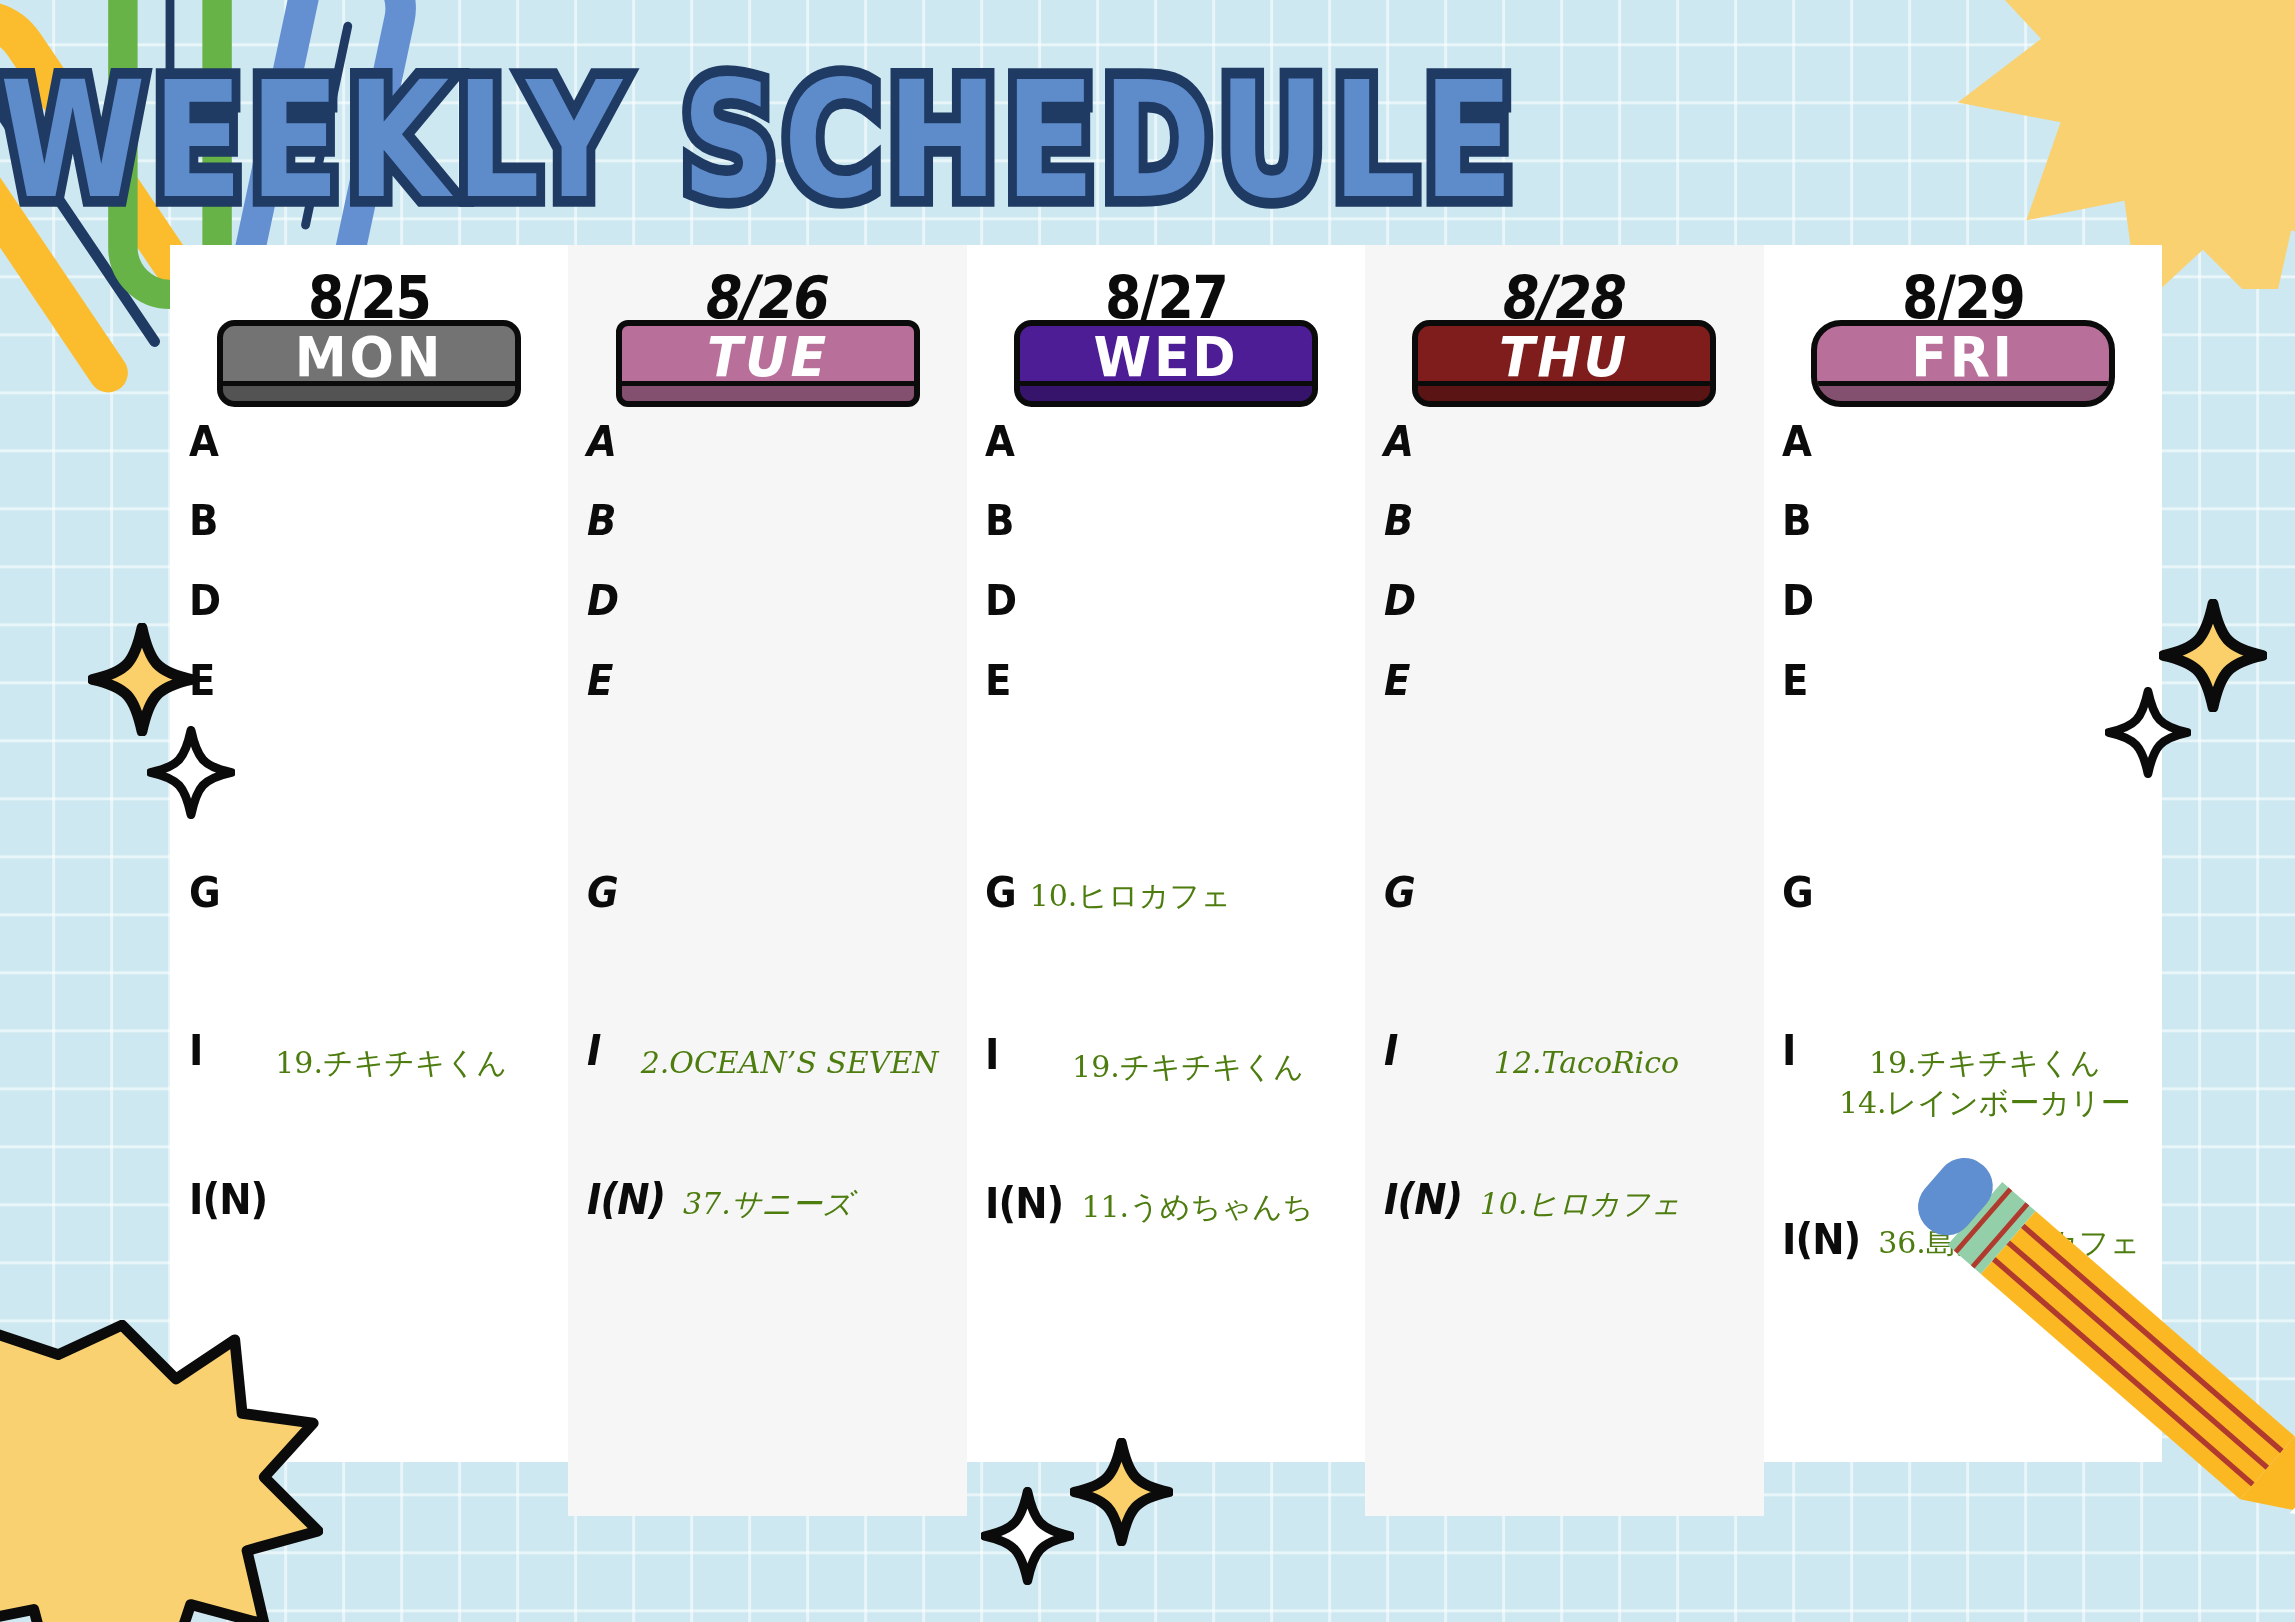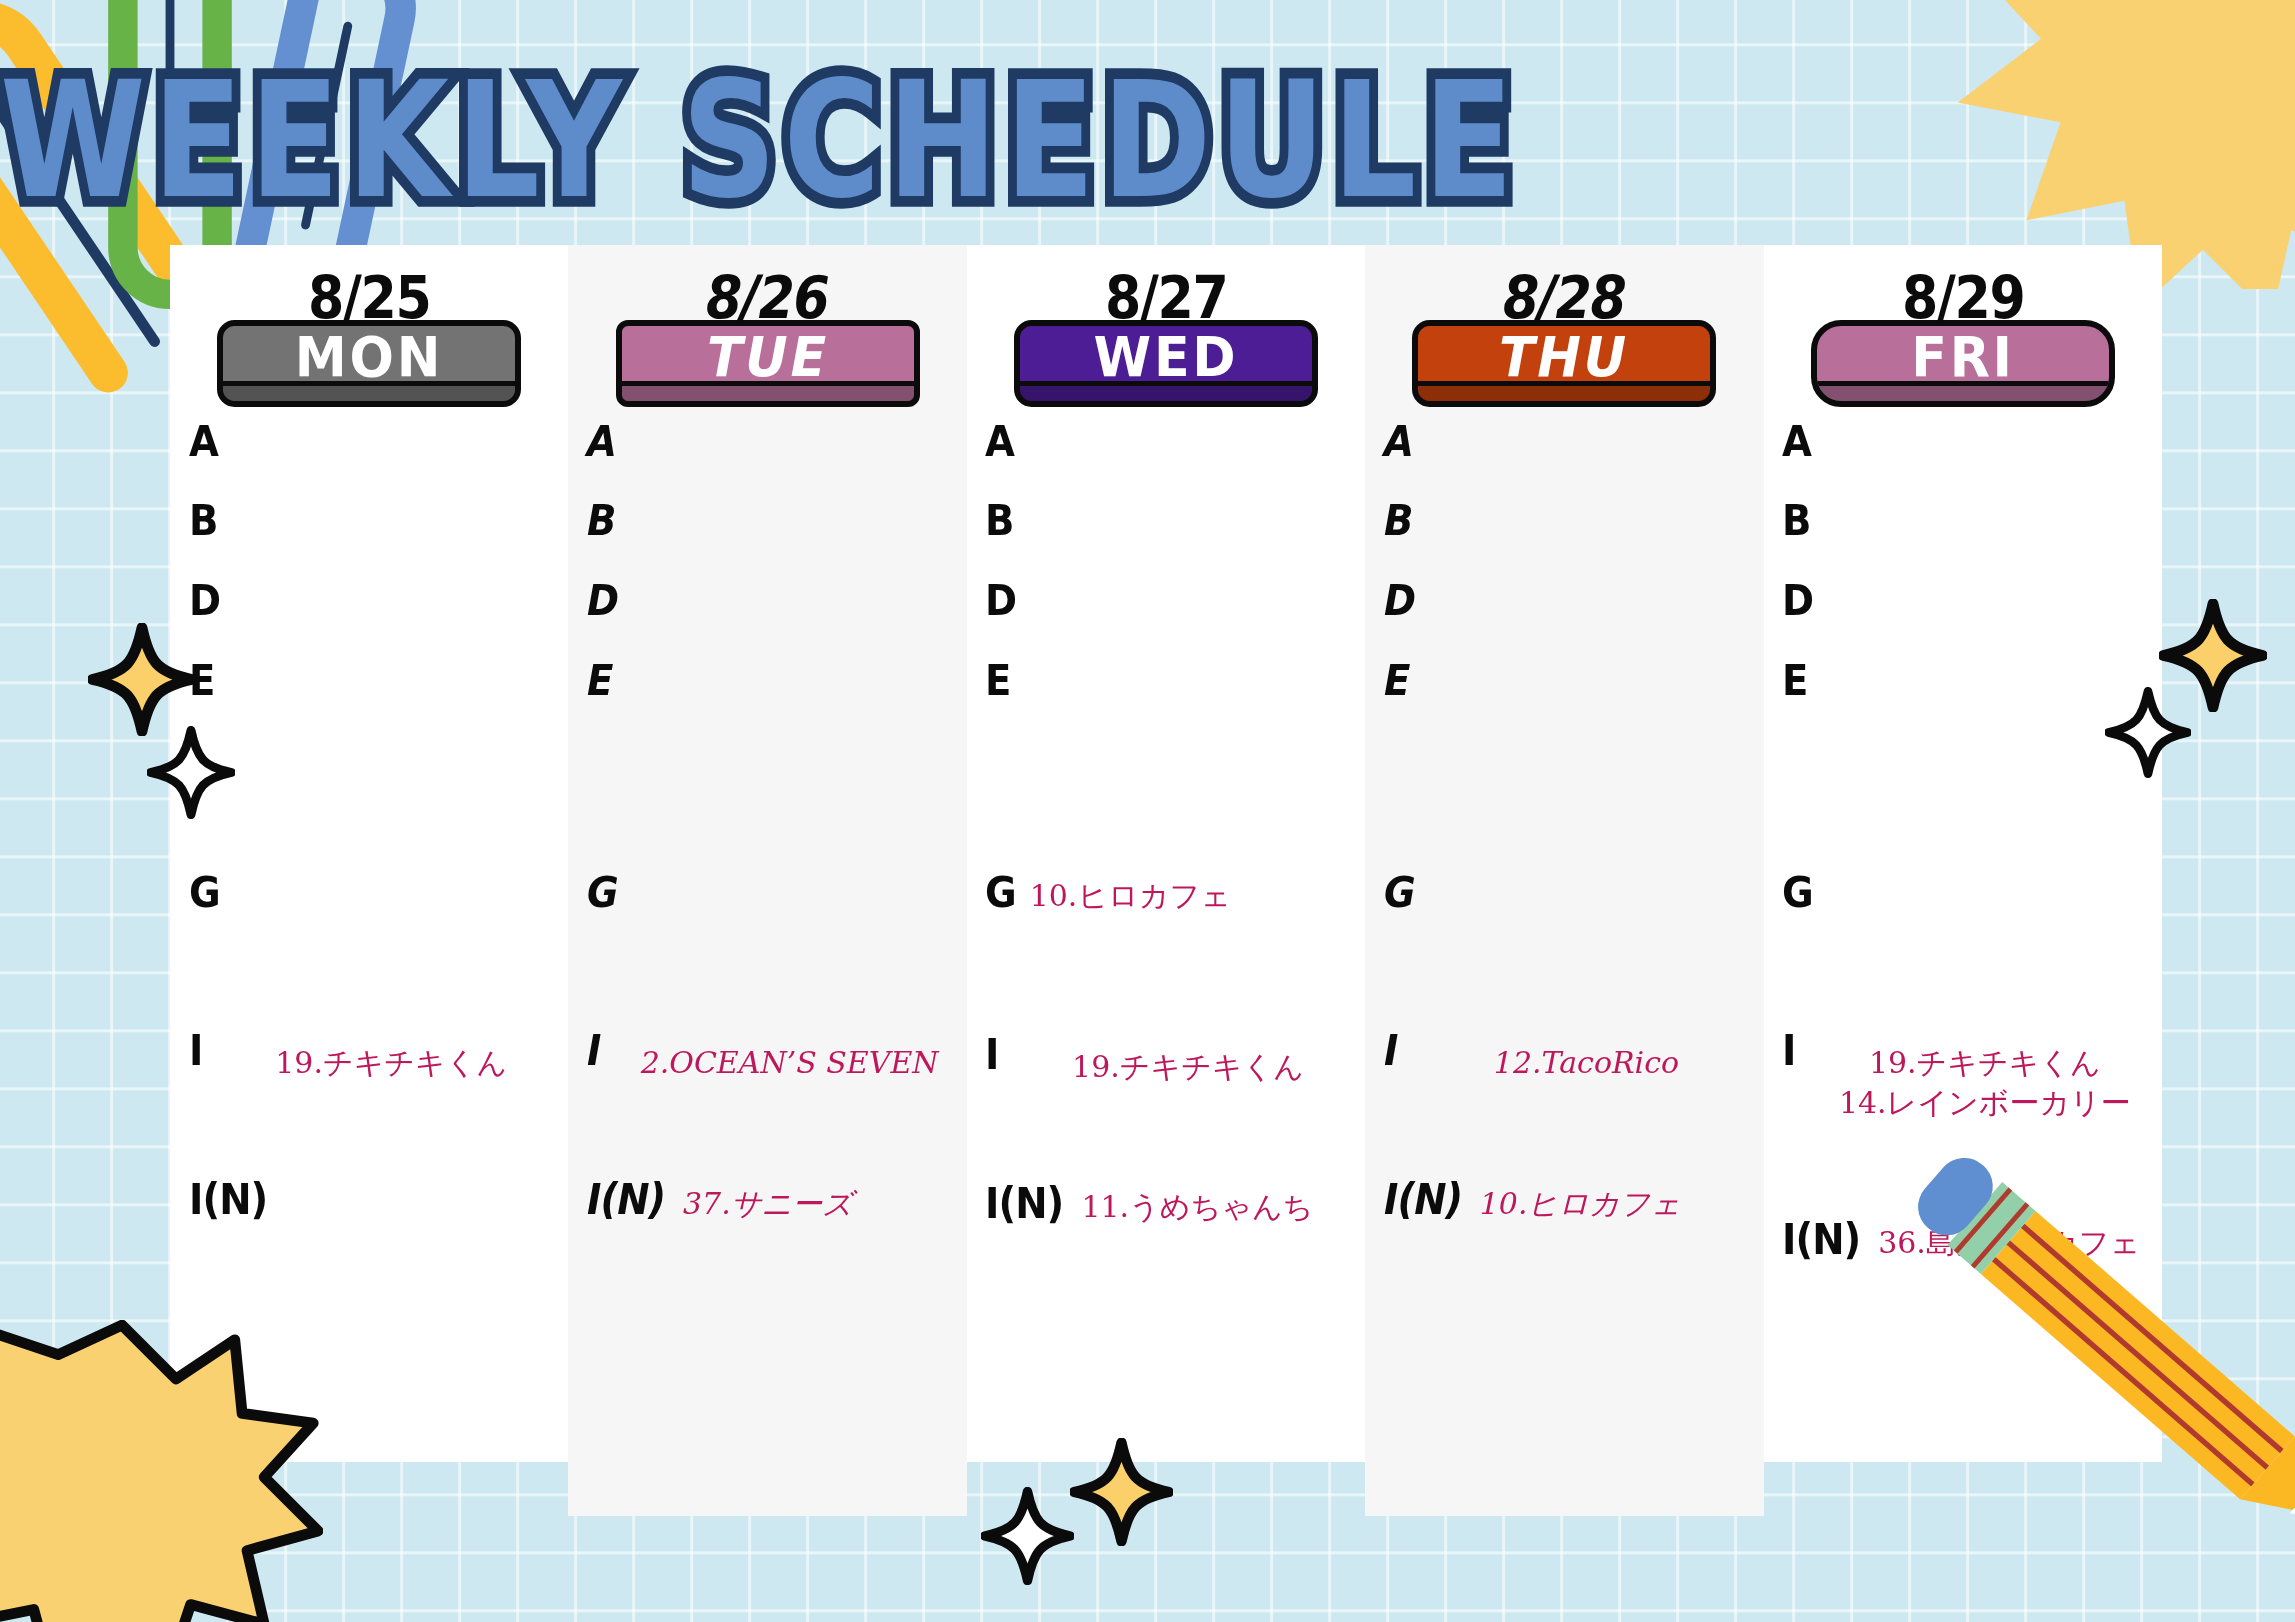--- a/index.html
+++ b/index.html
@@ -132,21 +132,21 @@
     transform-origin:left center;
   }
   .row-items{
     flex:1 1 auto;
     padding-left:10.8px;
     padding-top:3.9px;
   }
   .row-item{
     font-family:"DejaVu Serif", serif;
     font-size:30px;
-    color:#be185d;
+    color:#4d7c0f;
     line-height:1.32;
     white-space:nowrap;
   }
   .row-items.center{ text-align:center;margin-top:8px; }
   .row-items.left{ text-align:left; }
 
   
   .r-a{ margin-top:0px; }
   .r-b{ margin-top:39px; }
   .r-d{ margin-top:40px; }
@@ -382,21 +382,21 @@
           <div class="row-key">I(N)</div>
           <div class="row-items left">
             <div class="row-item">11.うめちゃんち</div>
           </div>
         </div>
       </div>
     </div>
     <div class="day-col alt">
       <div class="date-label">8/28</div>
       <div class="day-badge-wrap">
-        <div class="day-badge" style="background: #c2410c; padding-left: 33px;">
+        <div class="day-badge" style="background: #7f1d1d; padding-left: 33px;">
           <div class="strip"></div>
           <div class="dayname">THU</div>
         </div>
       </div>
       <div class="rows">
         <div class="row r-a">
           <div class="row-key">A</div>
           <div class="row-items center"></div>
         </div>
         <div class="row r-b">

